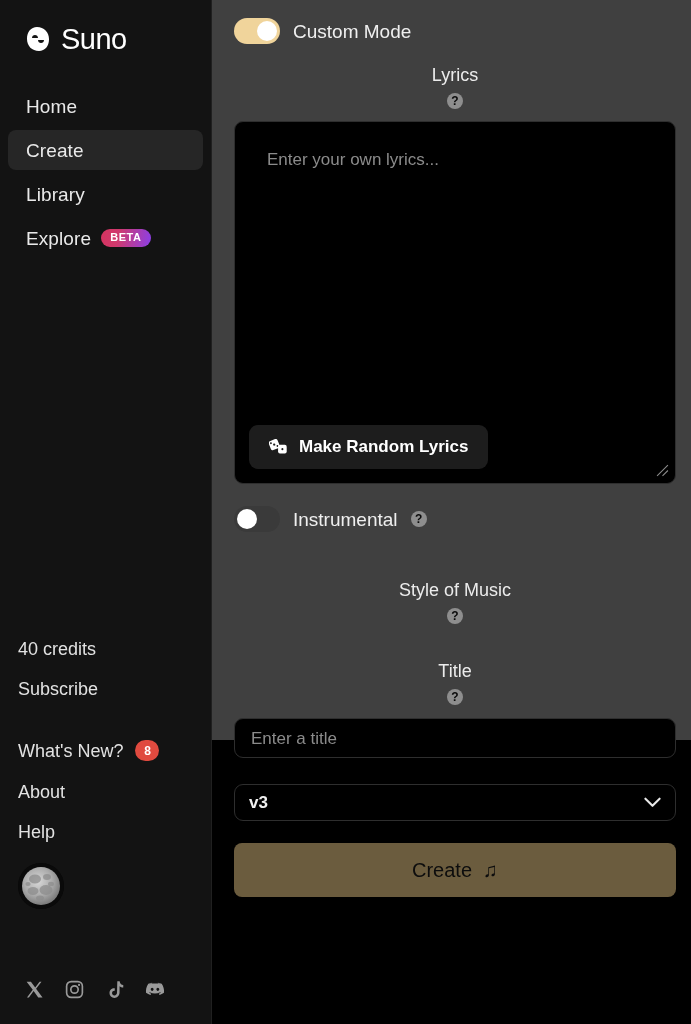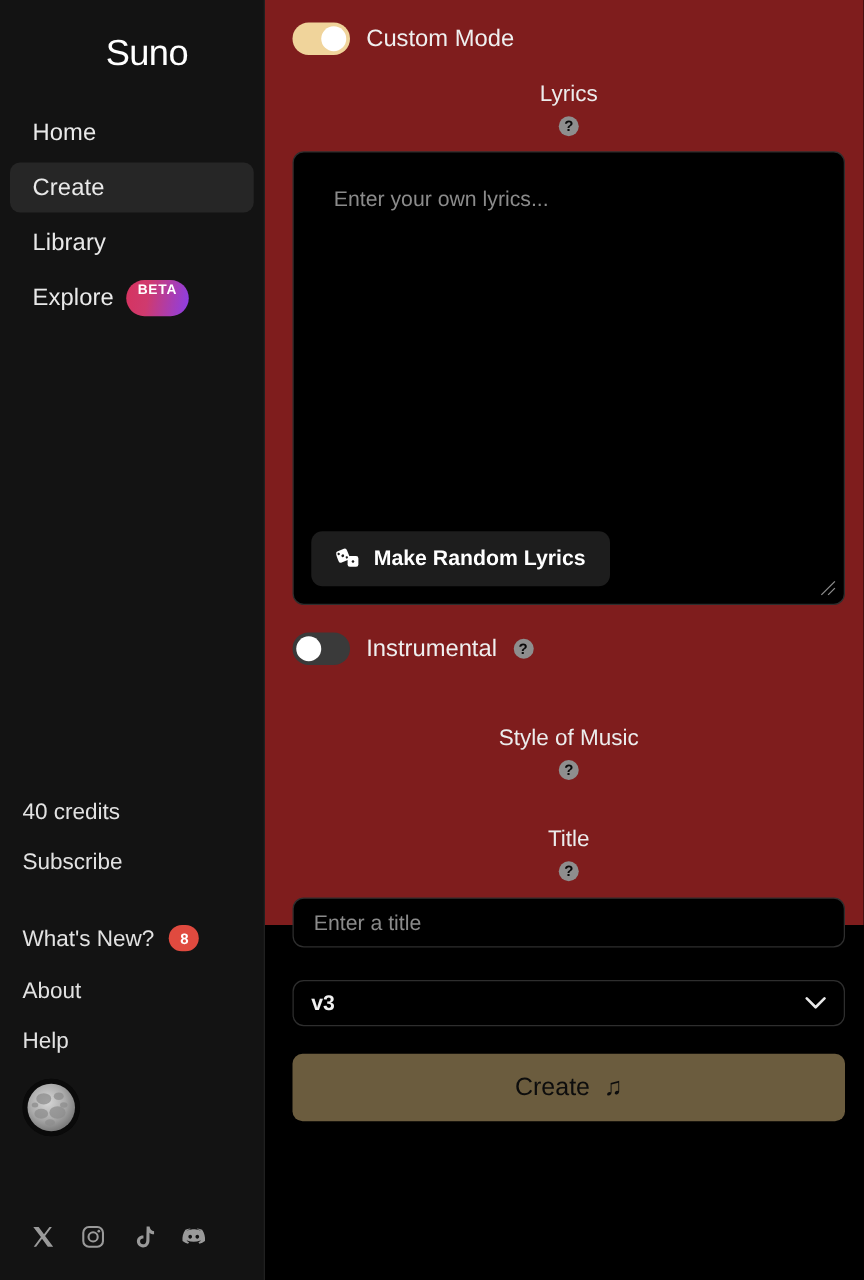--- a/index.html
+++ b/index.html
@@ -29,21 +29,20 @@
     position: relative;
     flex: 0 0 212px;
   }
 
   .logo-row {
     display: flex;
     align-items: center;
     gap: 9px;
     padding: 20px 0 0 24px;
     height: 58px;
-    flex-direction: column;
   }
   .logo-mark { width: 28px; height: 30px; display: block; }
   .logo-text {
     color: #fff;
     font-size: 29px;
     letter-spacing: -0.5px;
     font-weight: 400;
     line-height: 1;
   }
 
@@ -63,21 +62,21 @@
   .nav-item.active { background: #262626; }
   .nav-item .label { line-height: 1; }
 
   .beta-badge {
     margin-left: 10px;
     background: linear-gradient(100deg, #d6335f 0%, #cf3a6e 35%, #8b3fe8 100%);
     color: #fff;
     font-size: 11px;
     font-weight: bold;
     letter-spacing: 0.6px;
-    padding: 3px 9px 15px 9px;
+    padding: 3px 9px 4px 9px;
     border-radius: 999px;
     line-height: 1;
   }
 
   .lower { position: absolute; left: 0; right: 0; top: 640px; padding: 0 18px; }
   .lower-link {
     color: #e2e2e2;
     font-size: 18px;
     line-height: 1;
     margin-bottom: 22px;
@@ -118,21 +117,21 @@
     display: flex;
     gap: 19px;
     align-items: center;
   }
   .socials svg { display: block; cursor: pointer; }
 
   
   #main {
     flex: 1;
     height: 740px;
-    background: #7f1d1d;
+    background: #404040;
     padding: 18px 15px 0 22px;
     position: relative;
   }
 
   .toggle-row { display: flex; align-items: center; gap: 13px; }
   .switch {
     width: 46px; height: 26px;
     border-radius: 999px;
     position: relative;
     cursor: pointer;

